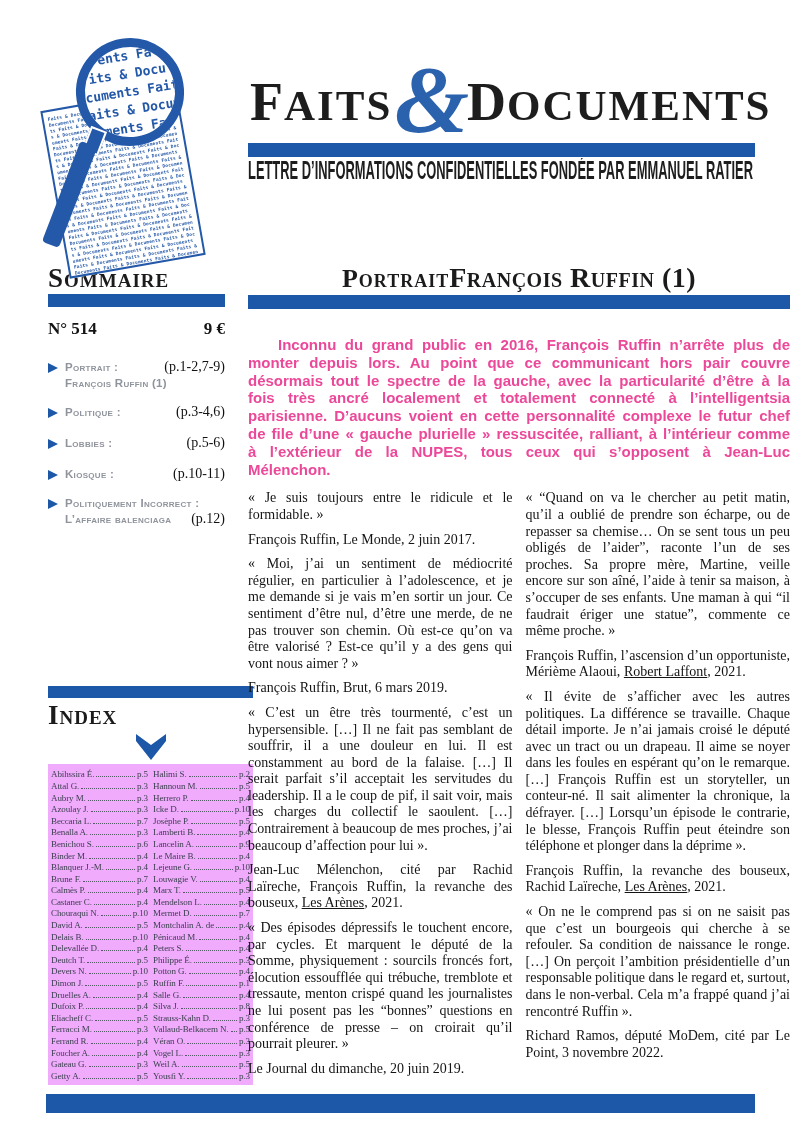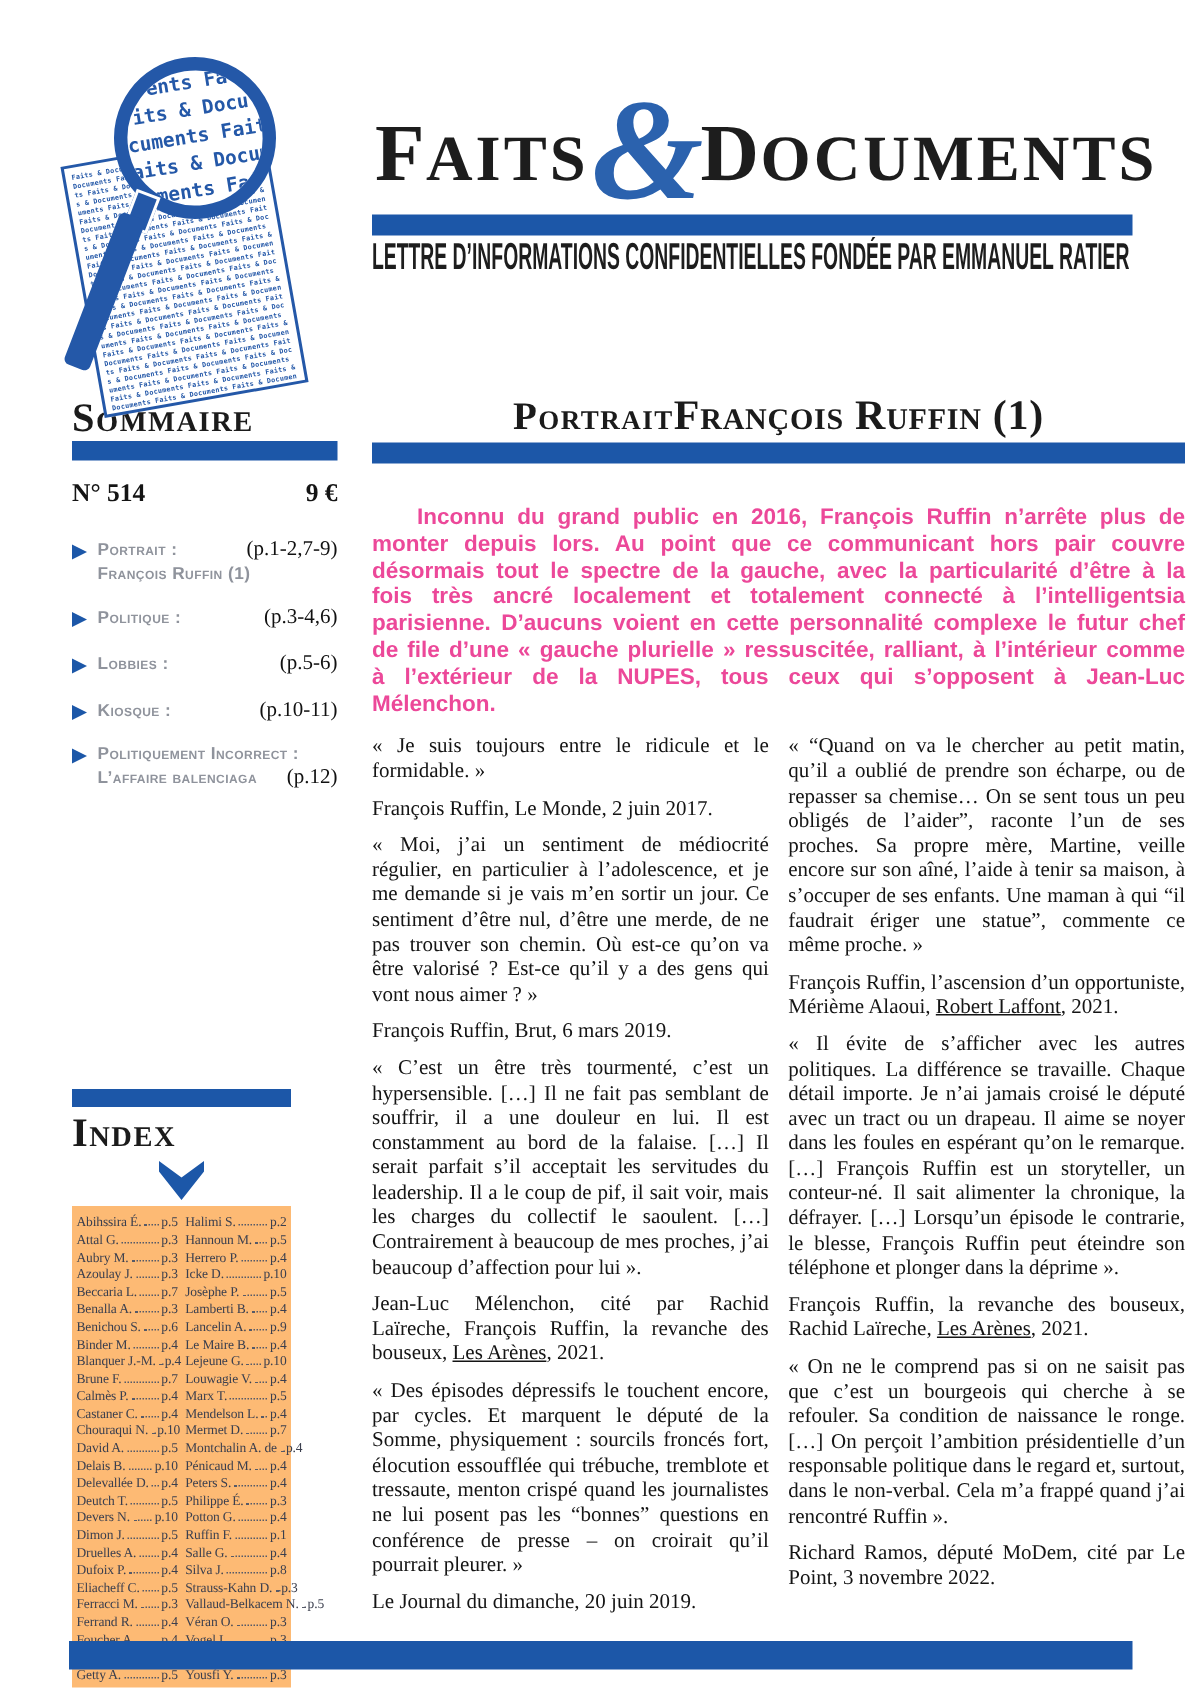--- a/index.html
+++ b/index.html
@@ -40,25 +40,25 @@
   .som-list{margin-top:20px}
   .som-item{display:flex;align-items:center;margin-top:15px}
   .som-item:first-child{margin-top:0}
   .tri{width:0;height:0;border-left:10px solid #1c57a8;border-top:5px solid transparent;
        border-bottom:5px solid transparent;margin-right:7px;position:relative;top:1px;flex:none}
   .som-label{font:700 11.5px "Liberation Sans","DejaVu Sans",sans-serif;
              font-variant:small-caps;color:#8f939c;letter-spacing:.3px}
   .som-pages{margin-left:auto;font:14px "Liberation Serif",serif;color:#111;padding-left:4px}
   .som-sub{display:flex;align-items:baseline;margin:2px 0 0 17px}
 
-  .index{position:absolute;left:48px;top:726px;width:146px}
+  .index{position:absolute;left:48px;top:686px;width:205px}
   .i-rule{height:12px;background:#1c57a8}
   .index .side-h{margin-top:3px}
   .chev{display:block;margin:5px auto 4px}
-  .ix-table{display:flex;gap:5px;background:#fdba74;padding:4px 3px;margin-top:1px}
+  .ix-table{display:flex;gap:5px;background:#f0abfc;padding:4px 3px;margin-top:1px}
   .ix-col{flex:1;min-width:0}
   .ix-row{display:flex;align-items:baseline;font:9px/10.6px "Liberation Serif",serif;
           color:#3b3f4e;white-space:nowrap;letter-spacing:-.1px}
   .ix-n{flex:none}
   .ix-lead{flex:1;min-width:2px;border-bottom:1px dotted #565a68;margin:0 2px;height:8px}
   .ix-p{flex:none}
 
   
   .main{position:absolute;left:248px;top:264px;width:542px}
   .head-row{display:flex;justify-content:center;align-items:baseline}

